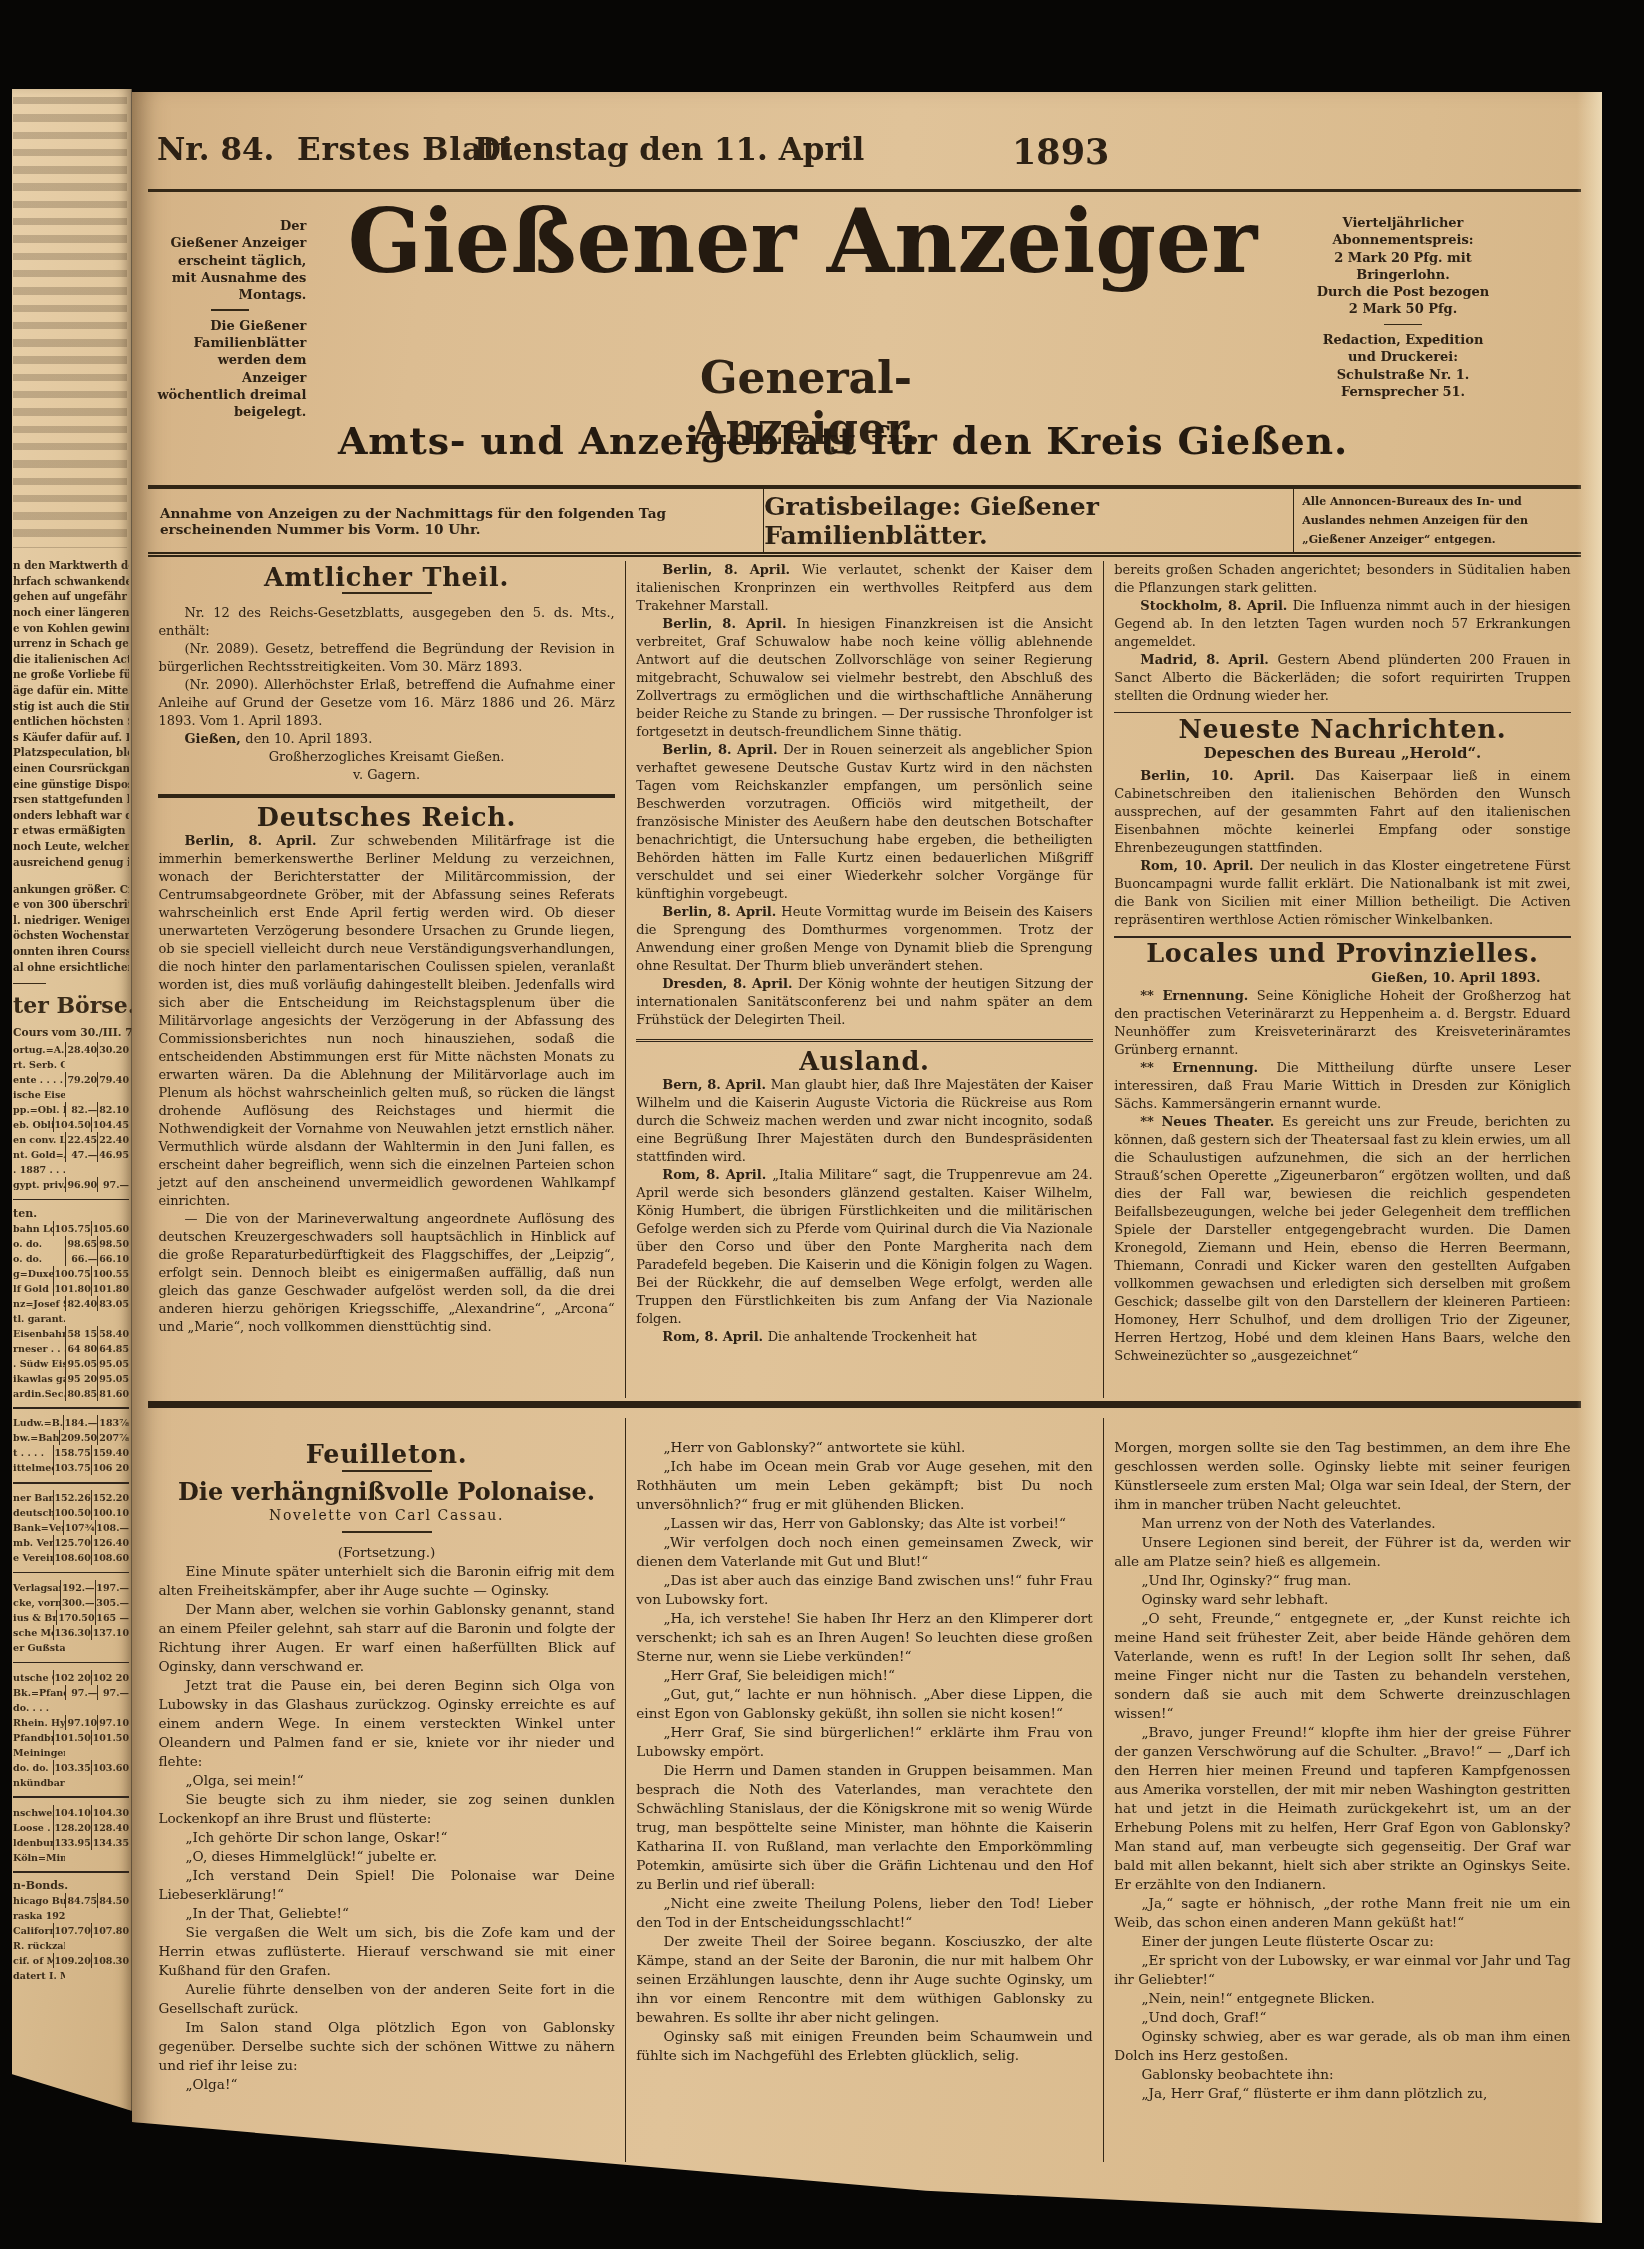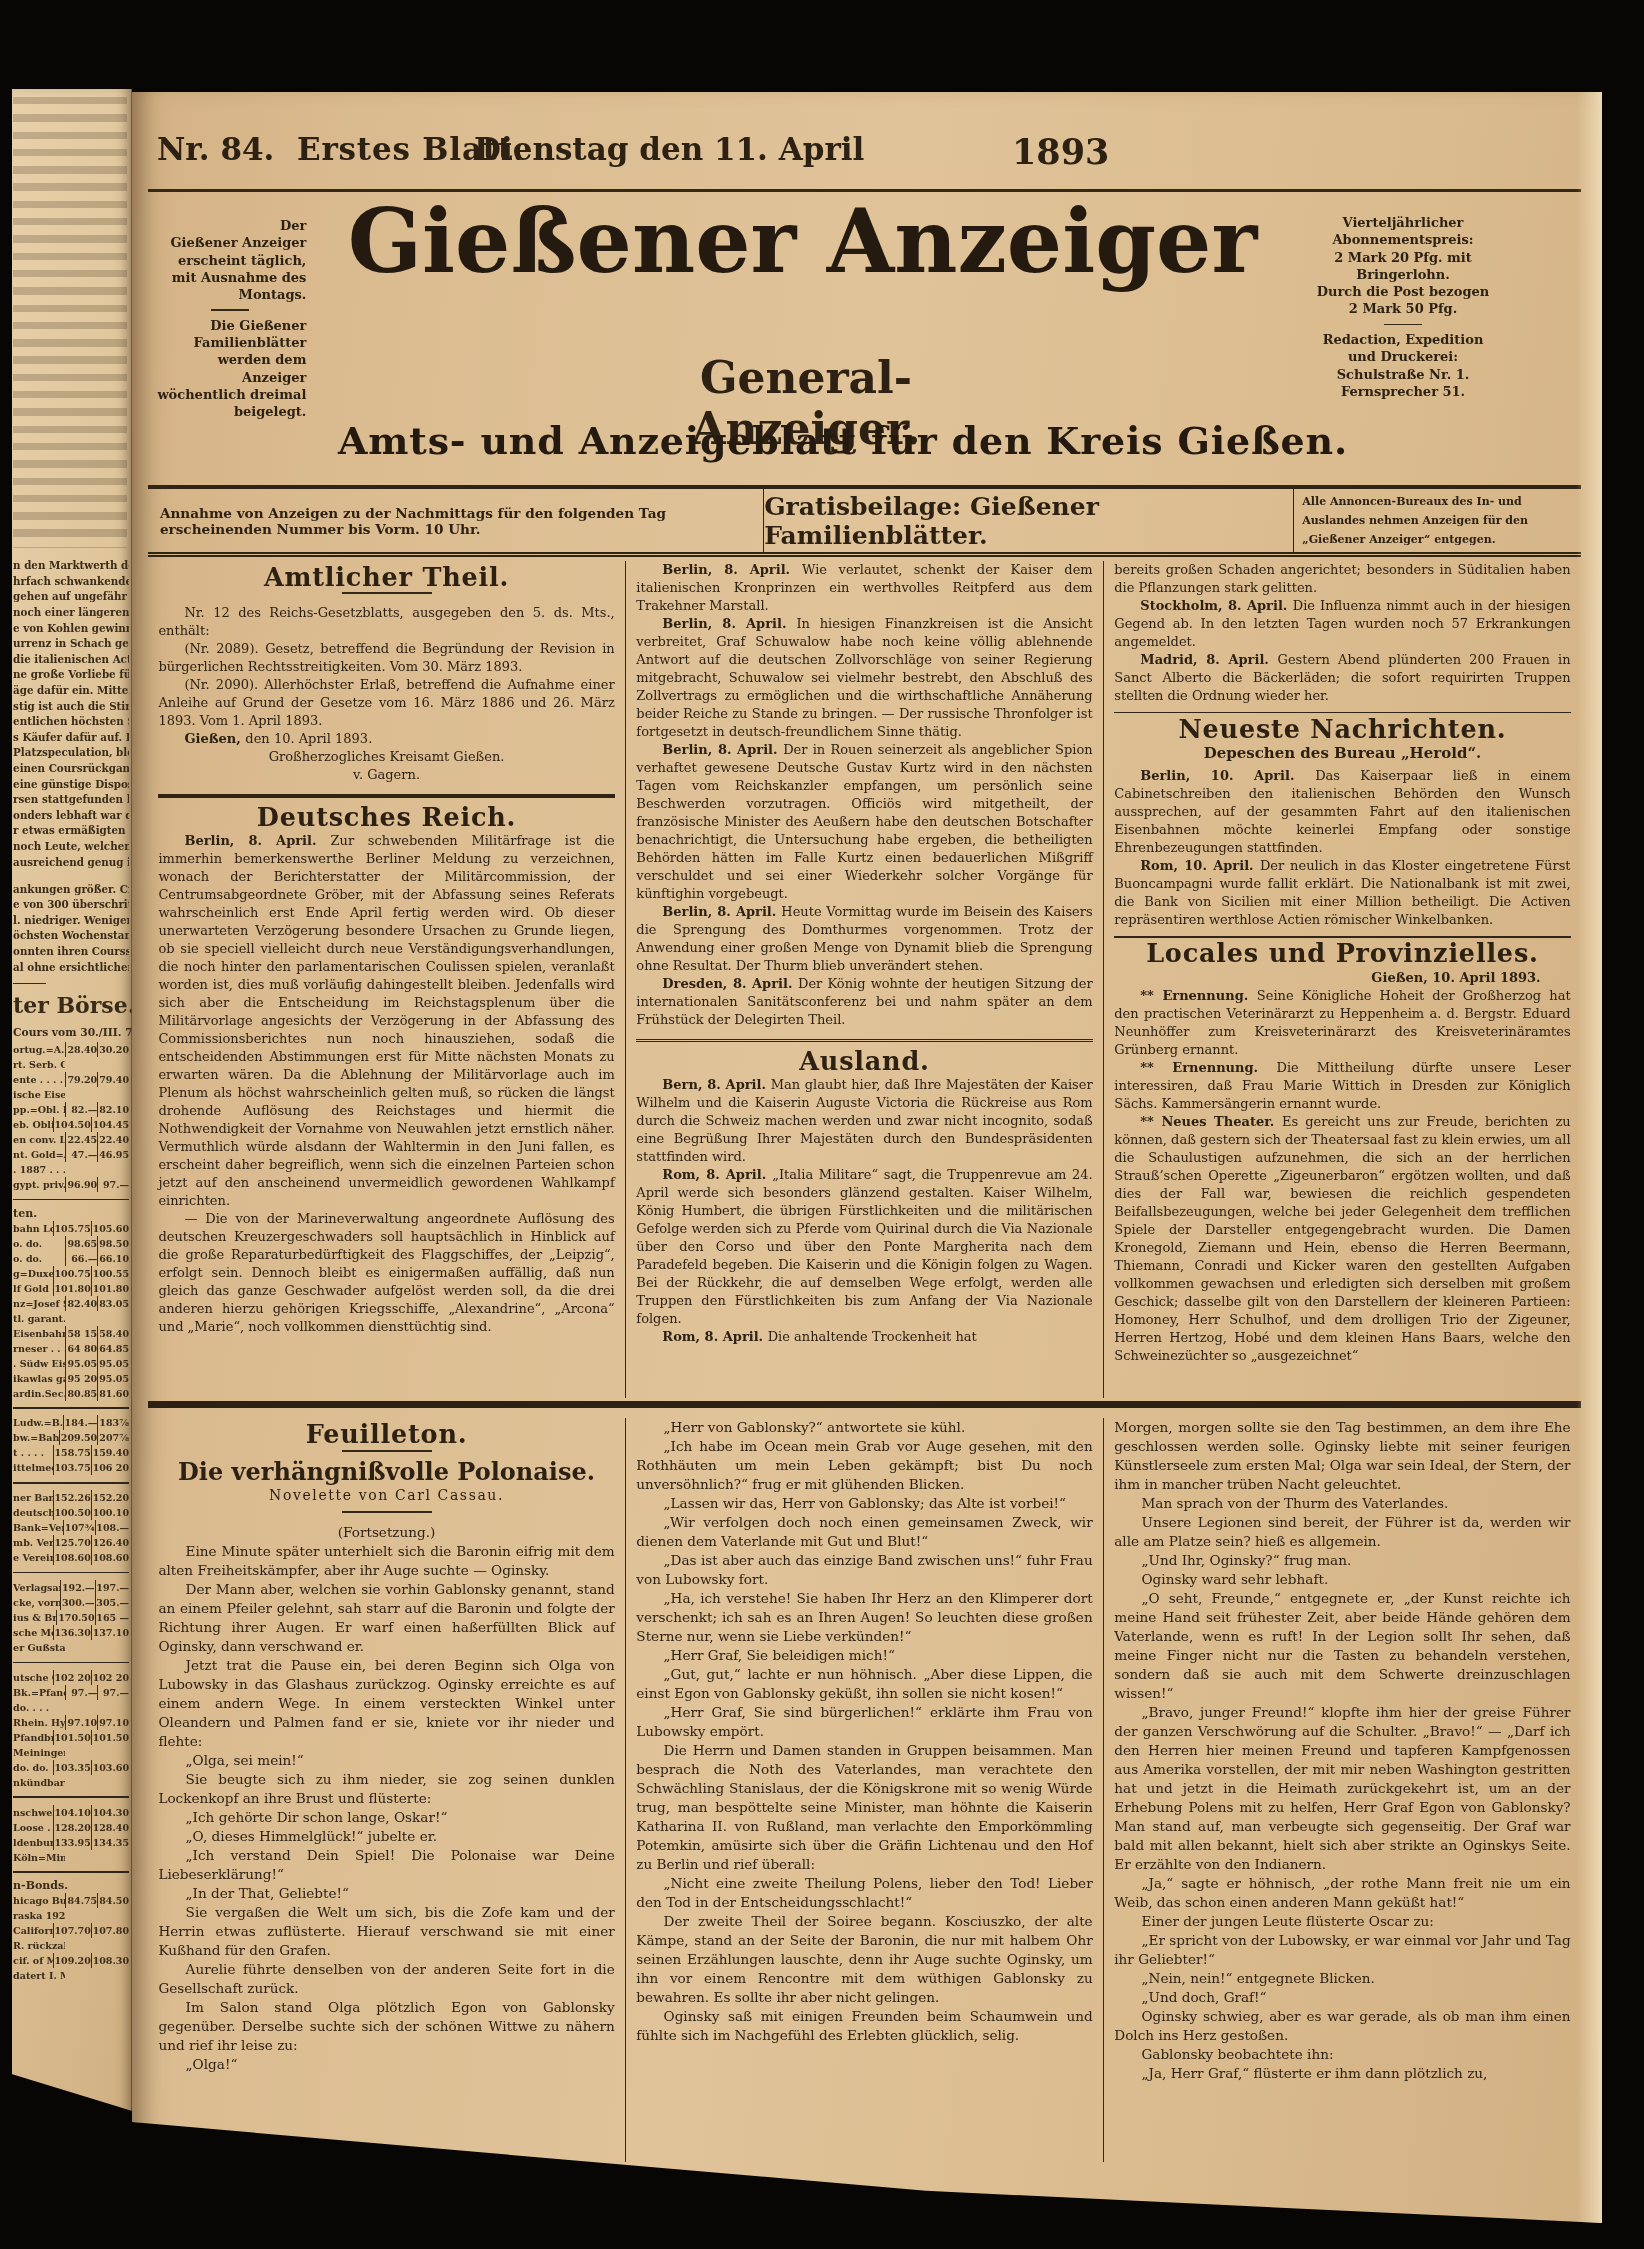--- a/index.html
+++ b/index.html
@@ -80,21 +80,21 @@
              justify-content:center;font-size:25px;font-weight:bold;box-sizing:border-box;}
   .ib-right{flex:1;display:flex;align-items:center;padding:1.6px 8.2px;
             font-size:11px;font-weight:bold;line-height:19px;box-sizing:border-box;}
 
   
   .cols{position:absolute;left:16.4px;right:21.4px;display:flex;overflow:hidden;}
   .news{top:469px;height:837px;}
   .feu{top:1326px;height:744px;}
   .col{flex:1;overflow:hidden;padding:0 10px;text-align:justify;}
   .news .col{font-size:13px;line-height:18px;}
-  .feu  .col{font-size:13.6px;line-height:19px;}
+  .feu  .col{font-size:13.6px;line-height:19px;margin-top:20px;}
   .vrule{flex:0 0 1.6px;background:#342817;}
   .feu-rule{position:absolute;left:16.4px;right:21.4px;top:1309px;height:7.4px;background:#2c2114;}
 
   
   .b-h{text-align:center;font-size:25.5px;font-weight:bold;margin:6.6px 0 6.6px;letter-spacing:0.8px;}
   .b-hrs{width:90px;height:1.6px;background:#342817;margin:1.6px auto 10px;}
   .b-thick{height:4.1px;background:#302515;margin:10px 0;}
   .b-dbl{border-top:1.6px solid #302515;border-bottom:1.6px solid #30251b;height:2.5px;margin:10px 0;box-sizing:border-box;}
   .b-p,.b-cont{margin:0;text-indent:2em;}
   .b-cont{text-indent:0;}
@@ -555,21 +555,21 @@
           <p class="b-p">„Gut, gut,“ lachte er nun höhnisch. „Aber diese Lippen, die einst Egon von Gablonsky geküßt, ihn sollen sie nicht kosen!“</p>
           <p class="b-p">„Herr Graf, Sie sind bürgerlichen!“ erklärte ihm Frau von Lubowsky empört.</p>
           <p class="b-p">Die Herrn und Damen standen in Gruppen beisammen. Man besprach die Noth des Vaterlandes, man verachtete den Schwächling Stanislaus, der die Königskrone mit so wenig Würde trug, man bespöttelte seine Minister, man höhnte die Kaiserin Katharina II. von Rußland, man verlachte den Emporkömmling Potemkin, amüsirte sich über die Gräfin Lichtenau und den Hof zu Berlin und rief überall:</p>
           <p class="b-p">„Nicht eine zweite Theilung Polens, lieber den Tod! Lieber den Tod in der Entscheidungsschlacht!“</p>
           <p class="b-p">Der zweite Theil der Soiree begann. Kosciuszko, der alte Kämpe, stand an der Seite der Baronin, die nur mit halbem Ohr seinen Erzählungen lauschte, denn ihr Auge suchte Oginsky, um ihn vor einem Rencontre mit dem wüthigen Gablonsky zu bewahren. Es sollte ihr aber nicht gelingen.</p>
           <p class="b-p">Oginsky saß mit einigen Freunden beim Schaumwein und fühlte sich im Nachgefühl des Erlebten glücklich, selig.</p>
         </div>
       <div class="vrule"></div>
       <div class="col">
           <p class="b-cont">Morgen, morgen sollte sie den Tag bestimmen, an dem ihre Ehe geschlossen werden solle. Oginsky liebte mit seiner feurigen Künstlerseele zum ersten Mal; Olga war sein Ideal, der Stern, der ihm in mancher trüben Nacht geleuchtet.</p>
-          <p class="b-p">Man sprach von der Thurm des Vaterlandes.</p>
+          <p class="b-p">Man urrenz von der Noth des Vaterlandes.</p>
           <p class="b-p">Unsere Legionen sind bereit, der Führer ist da, werden wir alle am Platze sein? hieß es allgemein.</p>
           <p class="b-p">„Und Ihr, Oginsky?“ frug man.</p>
           <p class="b-p">Oginsky ward sehr lebhaft.</p>
           <p class="b-p">„O seht, Freunde,“ entgegnete er, „der Kunst reichte ich meine Hand seit frühester Zeit, aber beide Hände gehören dem Vaterlande, wenn es ruft! In der Legion sollt Ihr sehen, daß meine Finger nicht nur die Tasten zu behandeln verstehen, sondern daß sie auch mit dem Schwerte dreinzuschlagen wissen!“</p>
           <p class="b-p">„Bravo, junger Freund!“ klopfte ihm hier der greise Führer der ganzen Verschwörung auf die Schulter. „Bravo!“ — „Darf ich den Herren hier meinen Freund und tapferen Kampfgenossen aus Amerika vorstellen, der mit mir neben Washington gestritten hat und jetzt in die Heimath zurückgekehrt ist, um an der Erhebung Polens mit zu helfen, Herr Graf Egon von Gablonsky? Man stand auf, man verbeugte sich gegenseitig. Der Graf war bald mit allen bekannt, hielt sich aber strikte an Oginskys Seite. Er erzählte von den Indianern.</p>
           <p class="b-p">„Ja,“ sagte er höhnisch, „der rothe Mann freit nie um ein Weib, das schon einen anderen Mann geküßt hat!“</p>
           <p class="b-p">Einer der jungen Leute flüsterte Oscar zu:</p>
           <p class="b-p">„Er spricht von der Lubowsky, er war einmal vor Jahr und Tag ihr Geliebter!“</p>
           <p class="b-p">„Nein, nein!“ entgegnete Blicken.</p>
           <p class="b-p">„Und doch, Graf!“</p>

